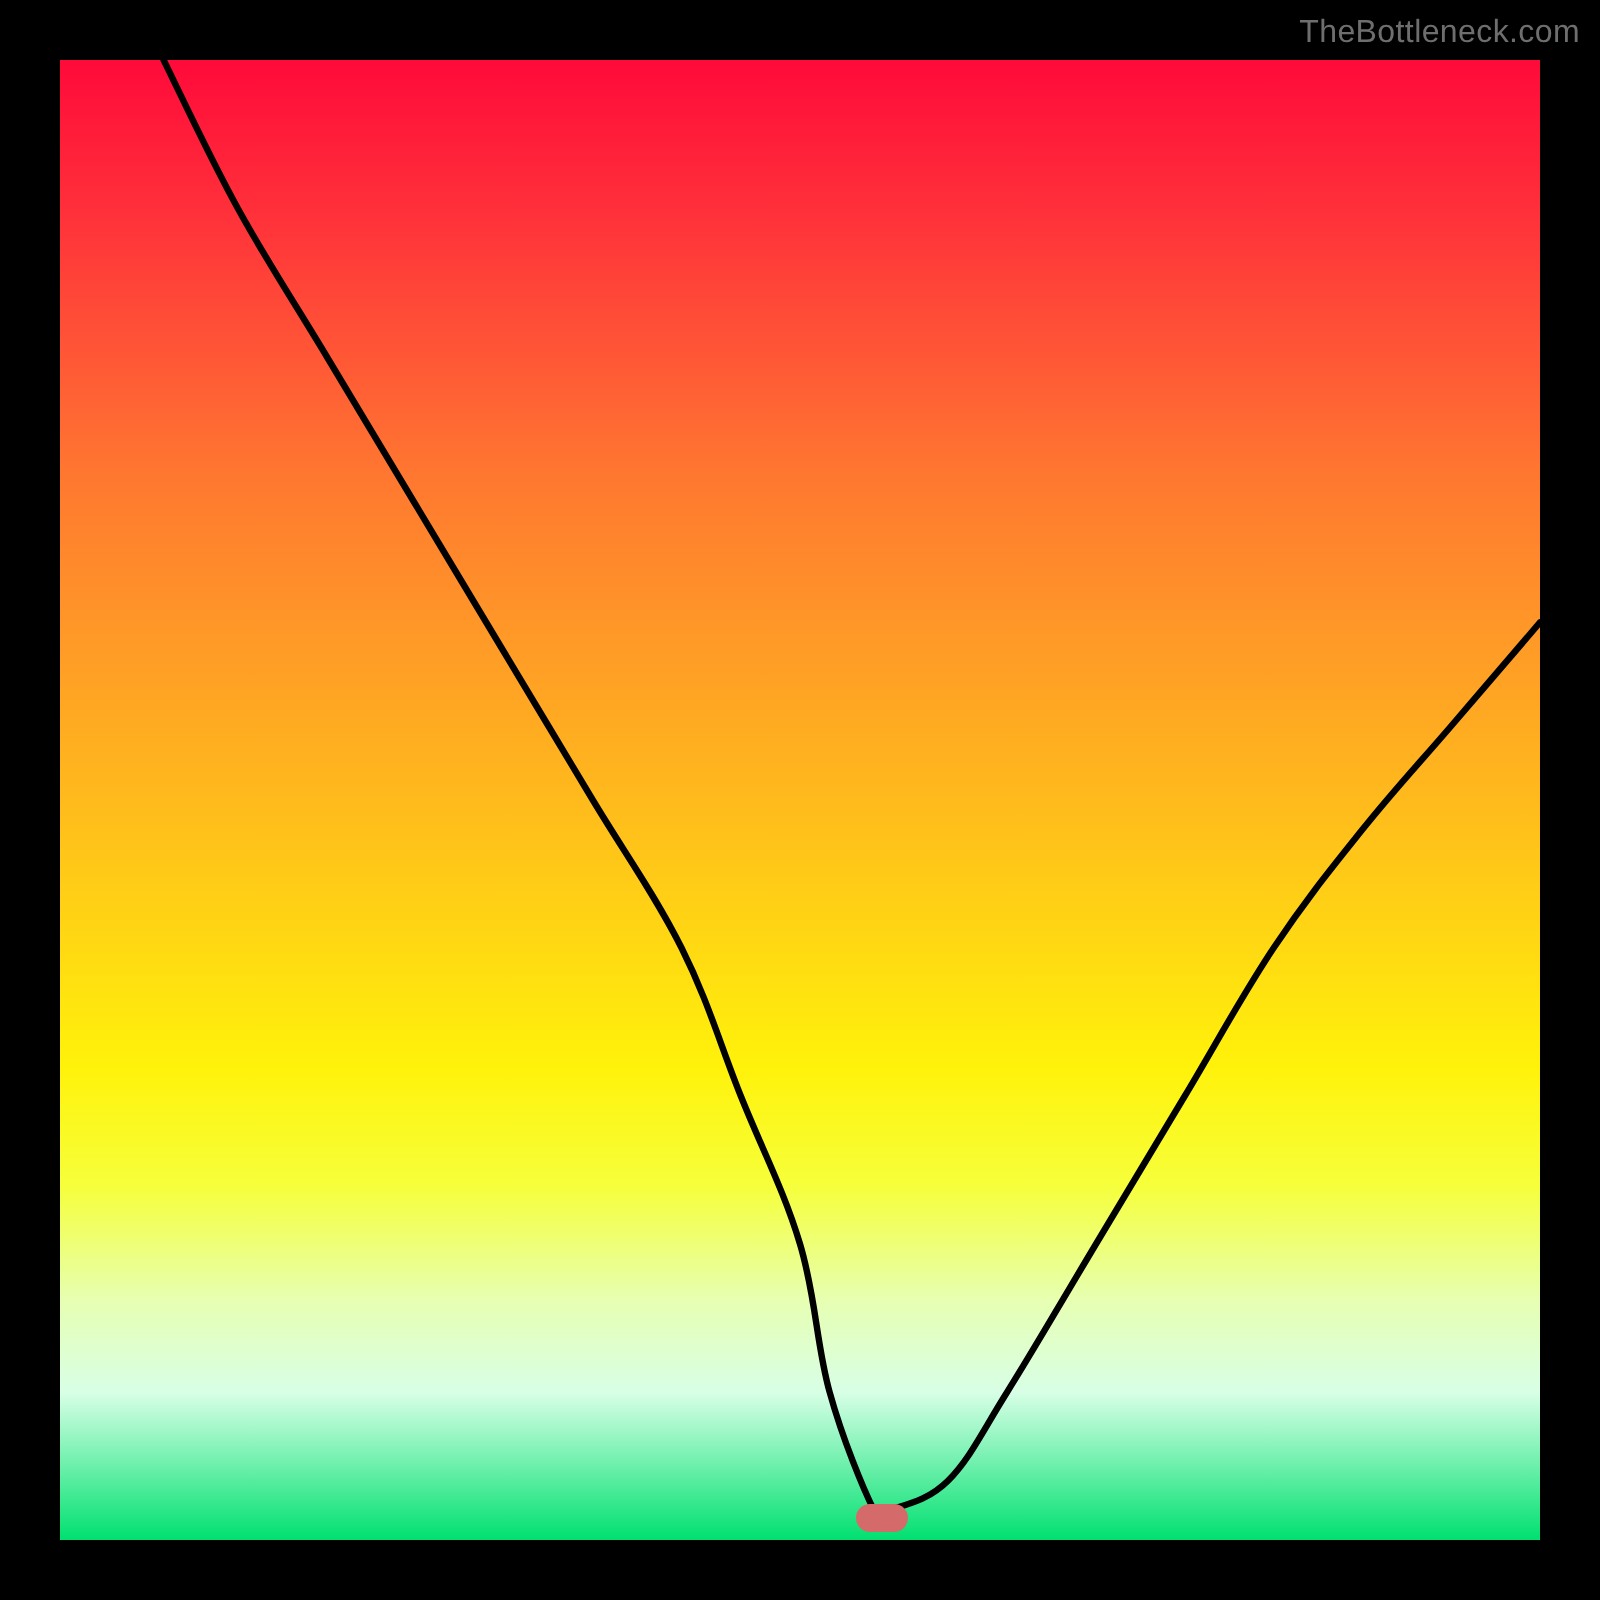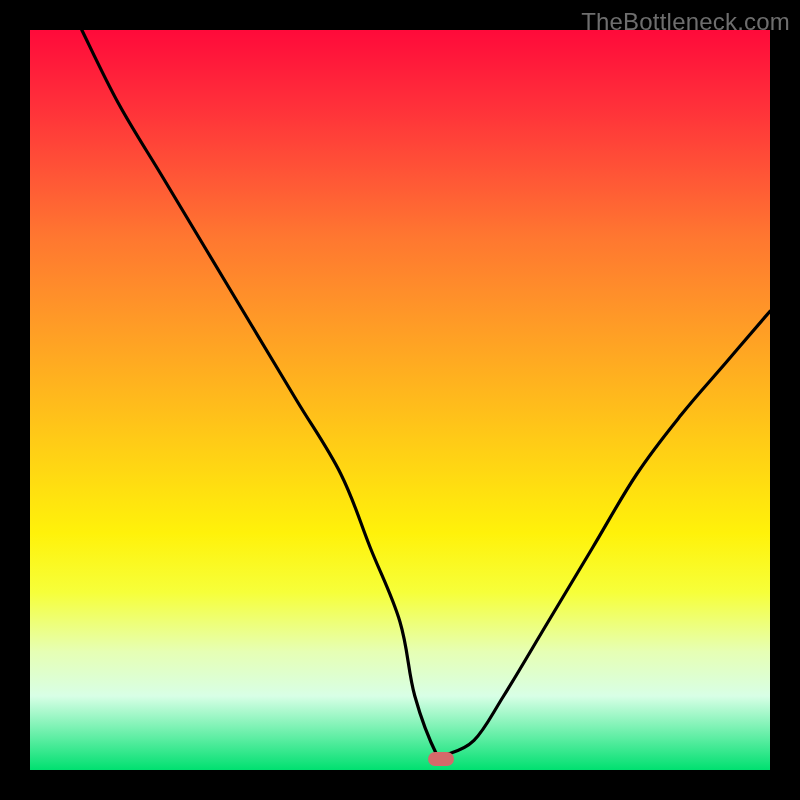--- a/index.html
+++ b/index.html
@@ -15,21 +15,21 @@
     position: relative;
     width: 800px;
     height: 800px;
     background: #000;
   }
   .watermark {
     position: absolute;
     top: 8px;
     right: 10px;
     color: #6e6e6e;
-    font-size: 24px;
+    font-size: 16px;
     font-weight: 500;
     letter-spacing: 0.2px;
     user-select: none;
   }
   .plot-area {
     position: absolute;
     left: 30px;
     top: 30px;
     width: 740px;
     height: 740px;

